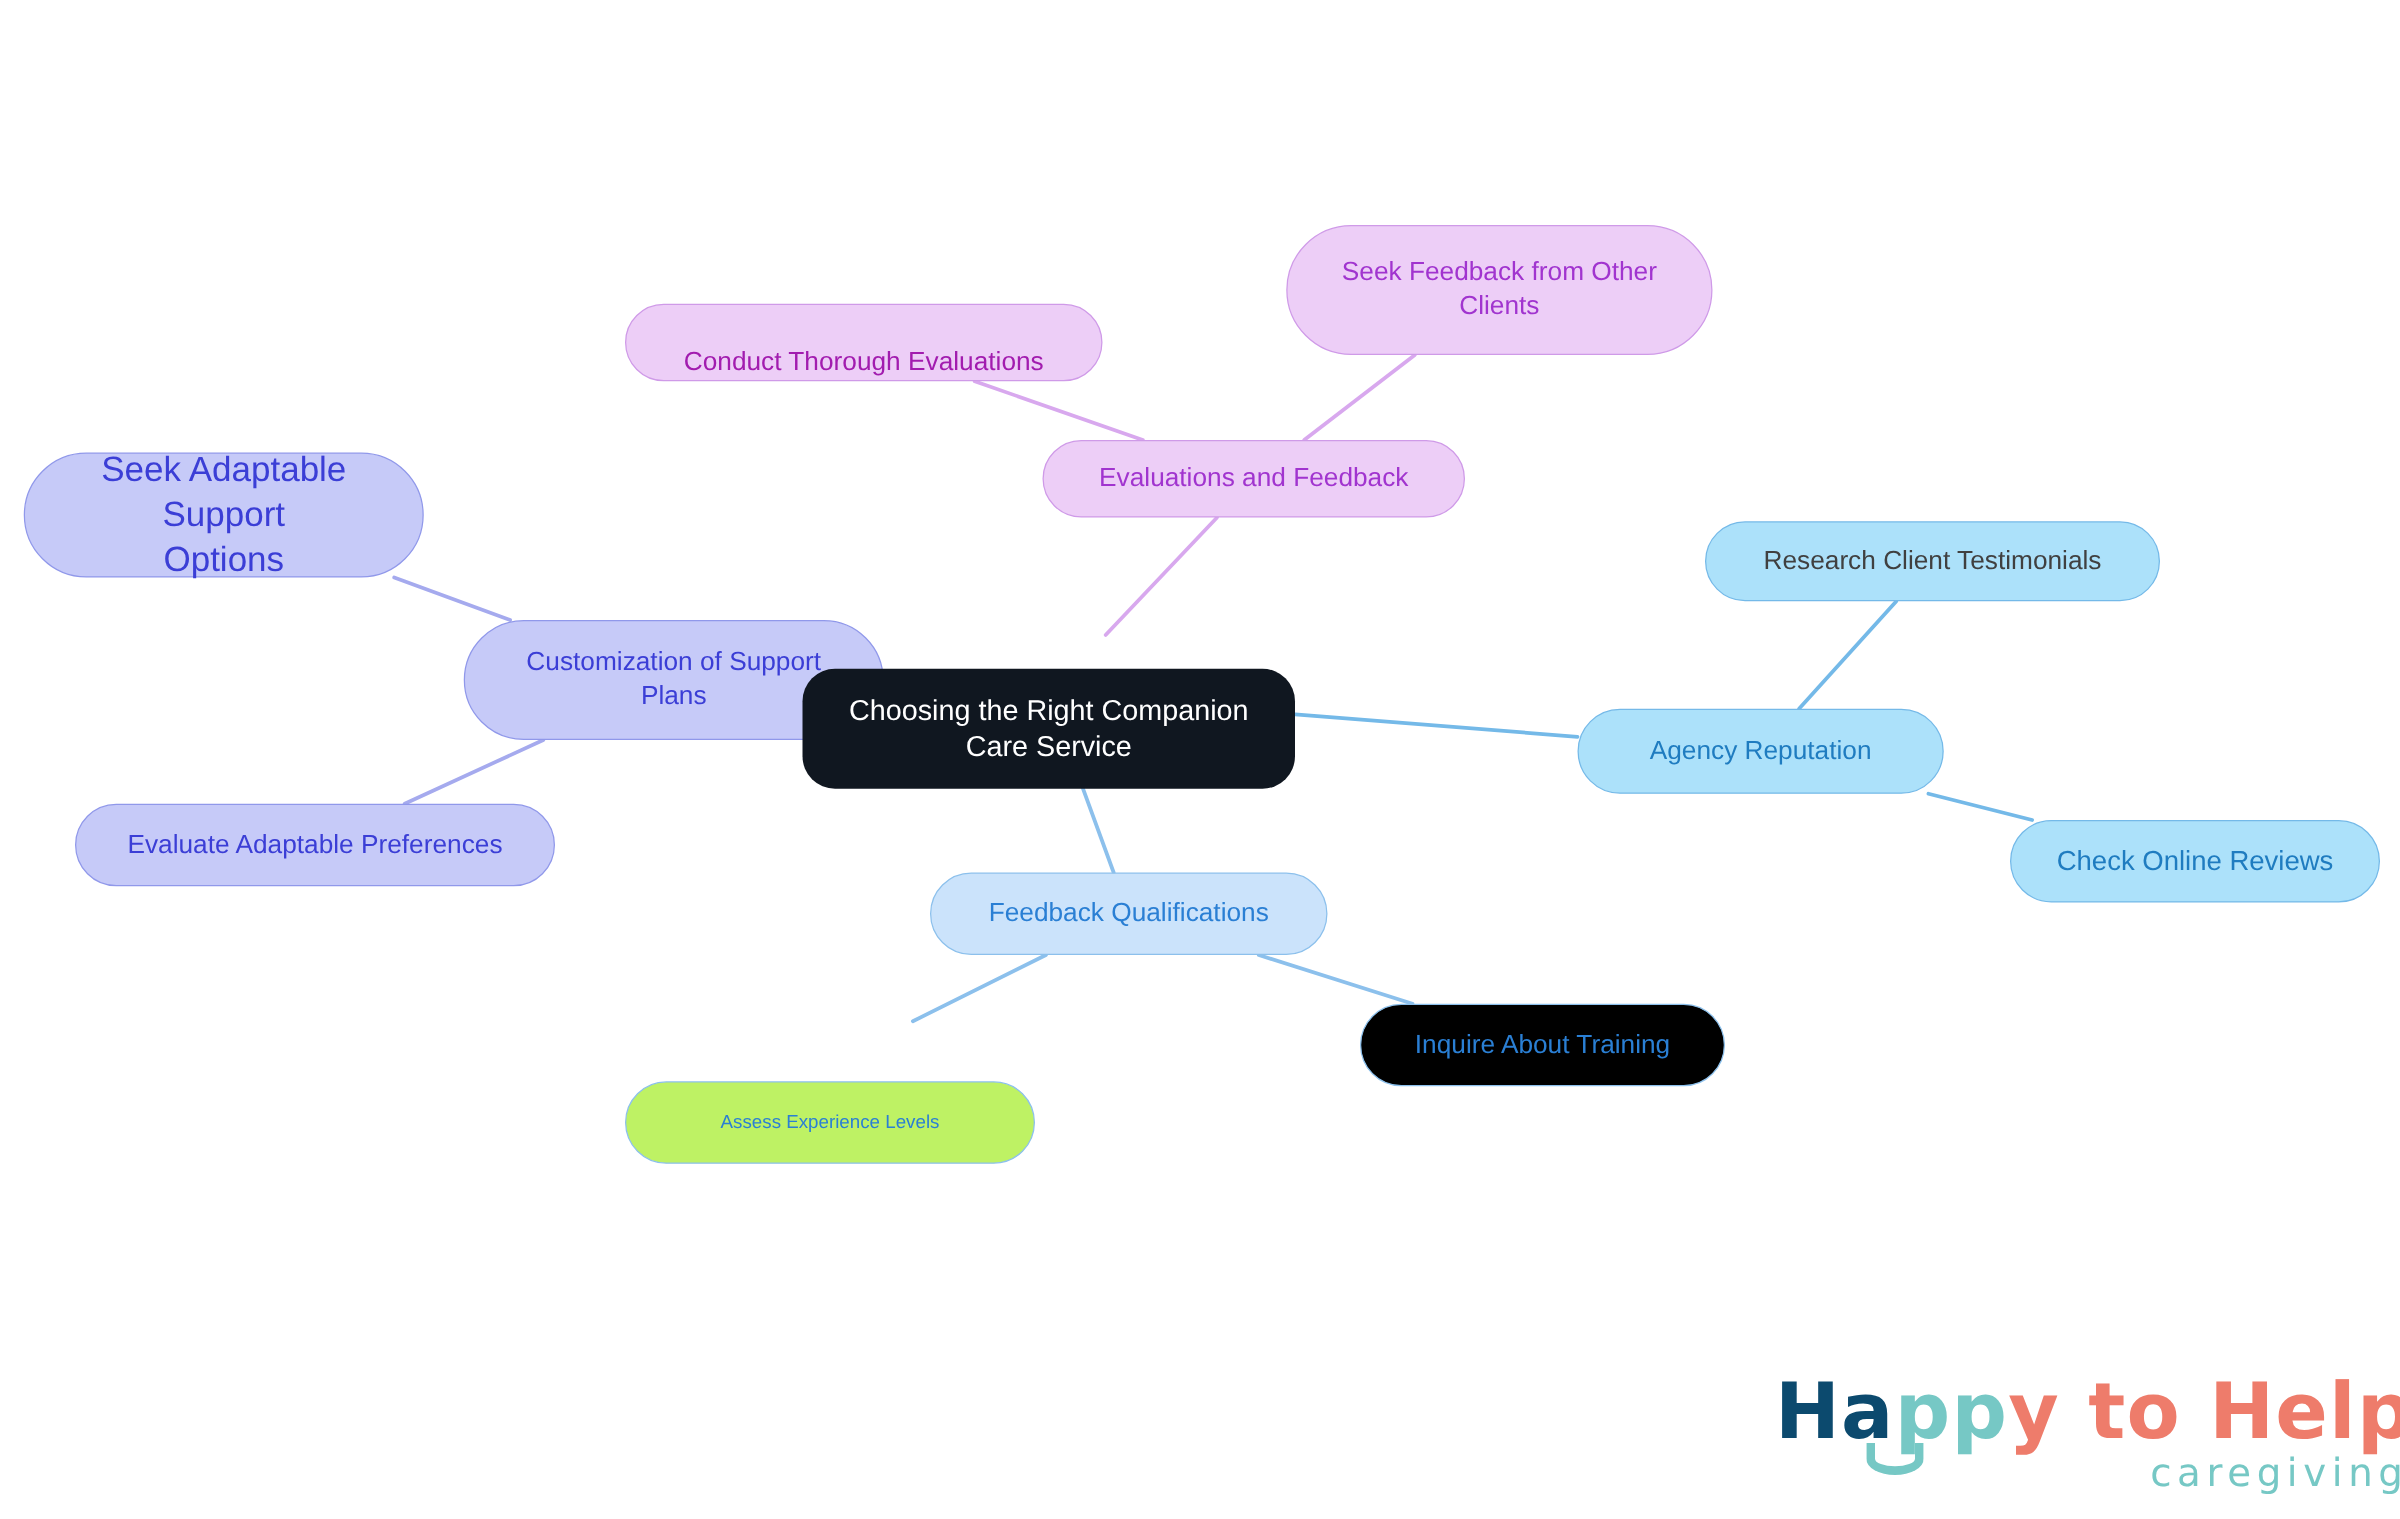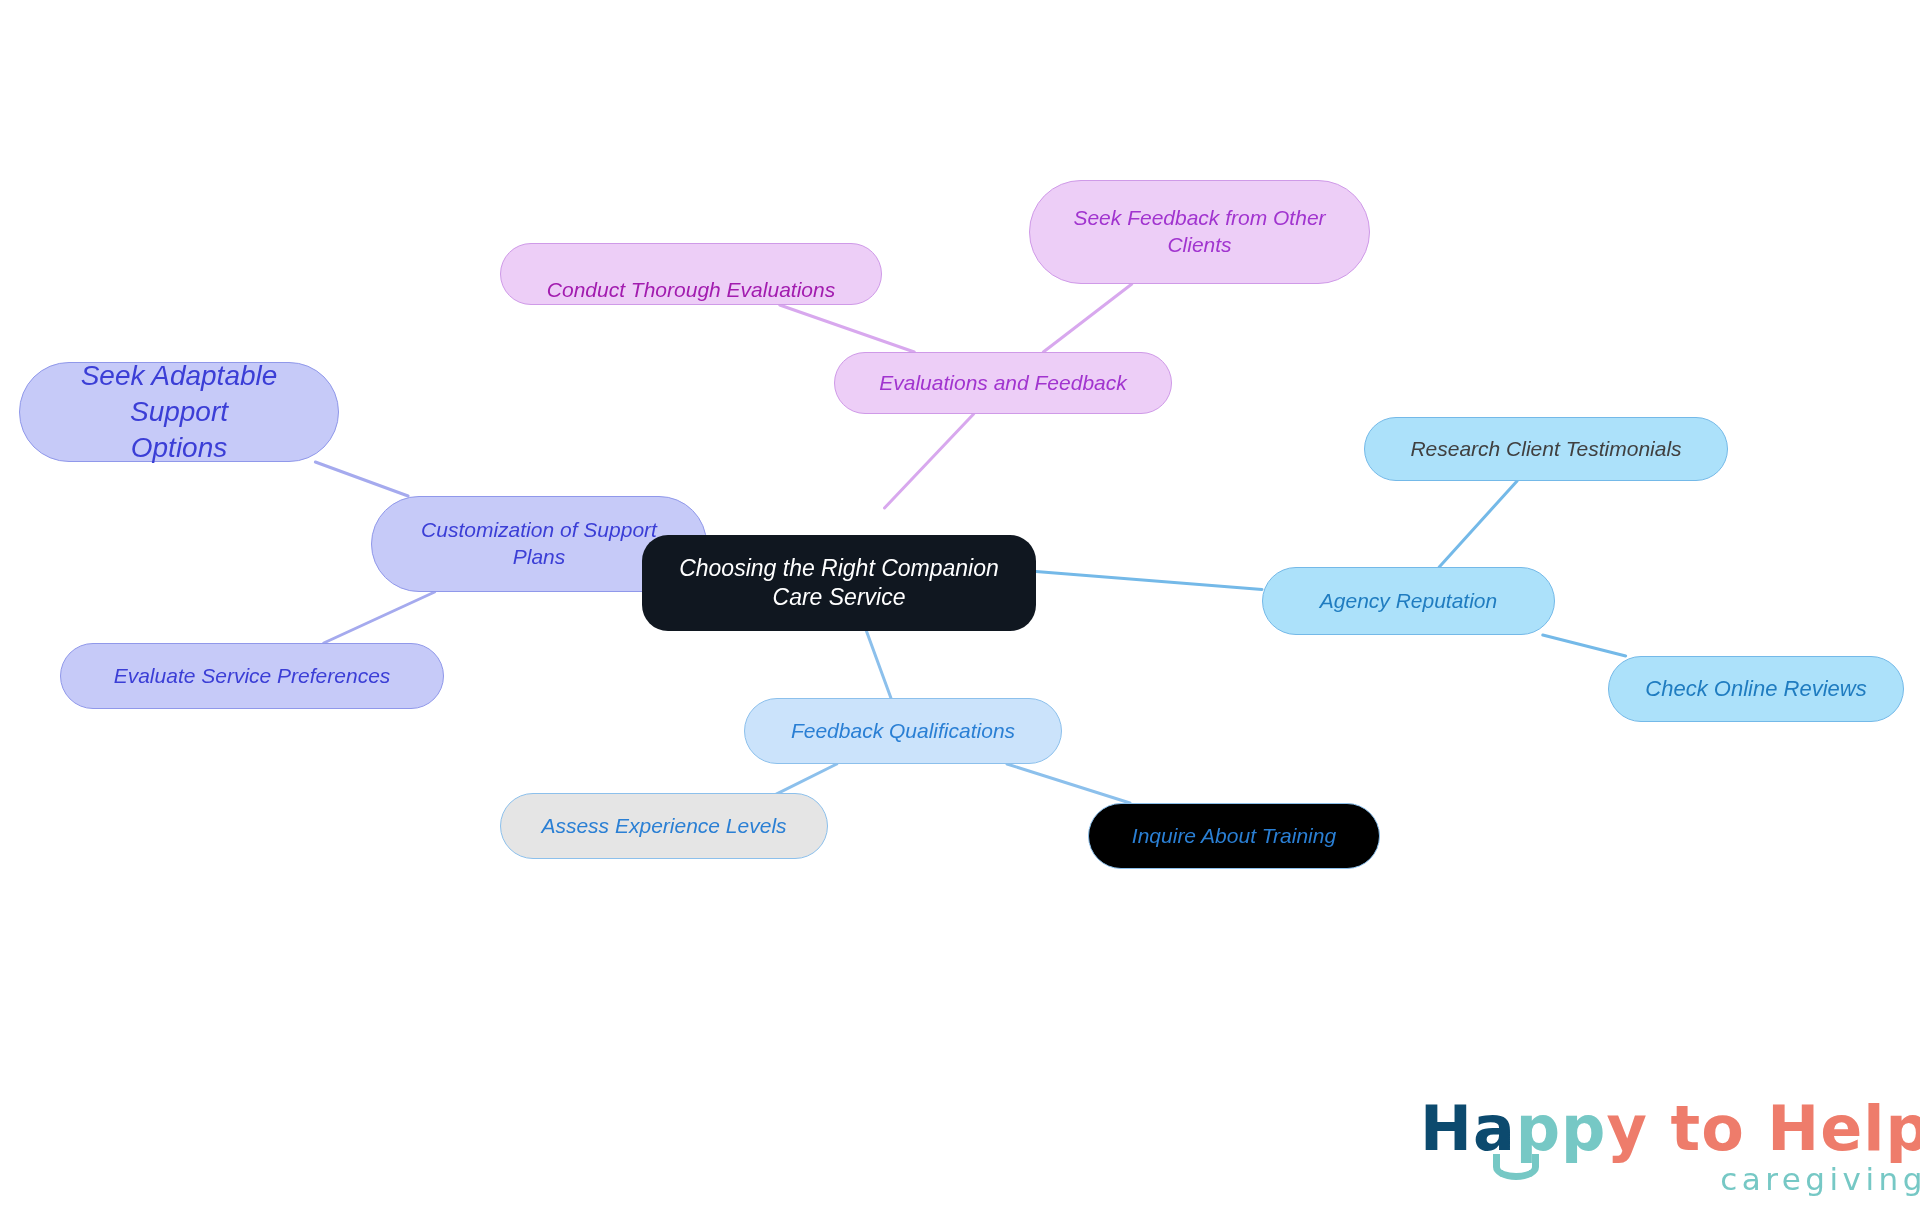--- a/index.html
+++ b/index.html
@@ -30,21 +30,20 @@
     display: flex;
     align-items: center;
     justify-content: center;
     text-align: center;
     border-radius: 999px;
     border-style: solid;
     border-width: 1.5px;
     line-height: 1.28;
     padding: 0 18px;
     z-index: 2;
-    font-style: italic;
   }
   .node-root {
     border-radius: 26px;
     border-width: 0;
     z-index: 3;
   }
   .node-label {
     display: block;
     white-space: pre-line;
   }
@@ -121,35 +120,35 @@
       </div>
       <div class="node" style="left: 371px; top: 496px; width: 336px; height: 96px; background: rgb(198, 202, 248); color: rgb(59, 62, 214); font-size: 21px; border-color: rgb(144, 152, 234);">
         <span class="node-label">Customization of Support
 Plans</span>
       </div>
       <div class="node" style="left: 19px; top: 362px; width: 320px; height: 100px; background: rgb(198, 202, 248); color: rgb(59, 62, 214); font-size: 28px; border-color: rgb(144, 152, 234);">
         <span class="node-label">Seek Adaptable Support
 Options</span>
       </div>
       <div class="node" style="left: 60px; top: 643px; width: 384px; height: 66px; background: rgb(198, 202, 248); color: rgb(59, 62, 214); font-size: 21px; border-color: rgb(144, 152, 234);">
-        <span class="node-label">Evaluate Service Preferences</span>
+        <span class="node-label">Evaluate Adaptable Preferences</span>
       </div>
       <div class="node" style="left: 1262px; top: 567px; width: 293px; height: 68px; background: rgb(172, 225, 250); color: rgb(31, 124, 192); font-size: 21px; border-color: rgb(116, 185, 232);">
         <span class="node-label">Agency Reputation</span>
       </div>
       <div class="node" style="left: 1364px; top: 417px; width: 364px; height: 64px; background: rgb(172, 225, 250); color: #404040; font-size: 21px; border-color: rgb(116, 185, 232);">
         <span class="node-label">Research Client Testimonials</span>
       </div>
       <div class="node" style="left: 1608px; top: 656px; width: 296px; height: 66px; background: rgb(172, 225, 250); color: rgb(31, 124, 192); font-size: 22px; border-color: rgb(116, 185, 232); text-align: center;">
         <span class="node-label">Check Online Reviews</span>
       </div>
       <div class="node" style="left: 744px; top: 698px; width: 318px; height: 66px; background: rgb(203, 227, 251); color: rgb(42, 127, 212); font-size: 21px; border-color: rgb(140, 192, 236);">
         <span class="node-label">Feedback Qualifications</span>
       </div>
-      <div class="node" style="left: 500px; top: 793px; width: 328px; height: 66px; background: #e5e5e5; color: rgb(42, 127, 212); font-size: 21px; border-color: rgb(140, 192, 236);">
+      <div class="node" style="left: 500px; top: 865px; width: 328px; height: 66px; background: #bef264; color: rgb(42, 127, 212); font-size: 15px; border-color: rgb(140, 192, 236);">
         <span class="node-label">Assess Experience Levels</span>
       </div>
       <div class="node" style="left: 1088px; top: 803px; width: 292px; height: 66px; background: #000000; color: rgb(42, 127, 212); font-size: 21px; border-color: rgb(140, 192, 236);">
         <span class="node-label">Inquire About Training</span>
       </div>
     </div>
 
   <div id="logo" style="left: 1420px; top: 1098px;">
     <div class="logo-main">
       <span style="color: #0c4a6e;">Ha</span><span style="color: rgb(118, 200, 197);">pp</span><span style="color: rgb(238, 124, 107);">y to Help</span>

